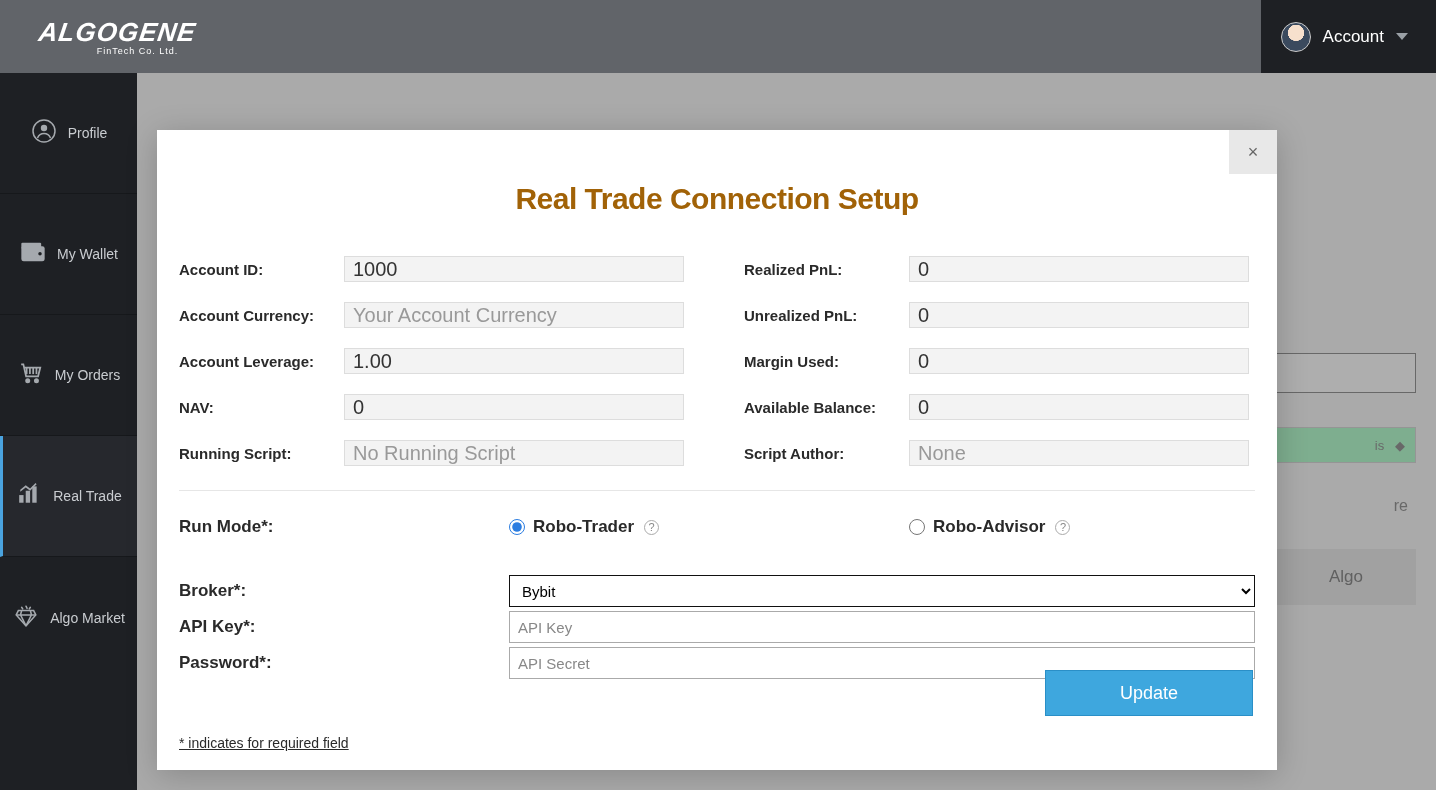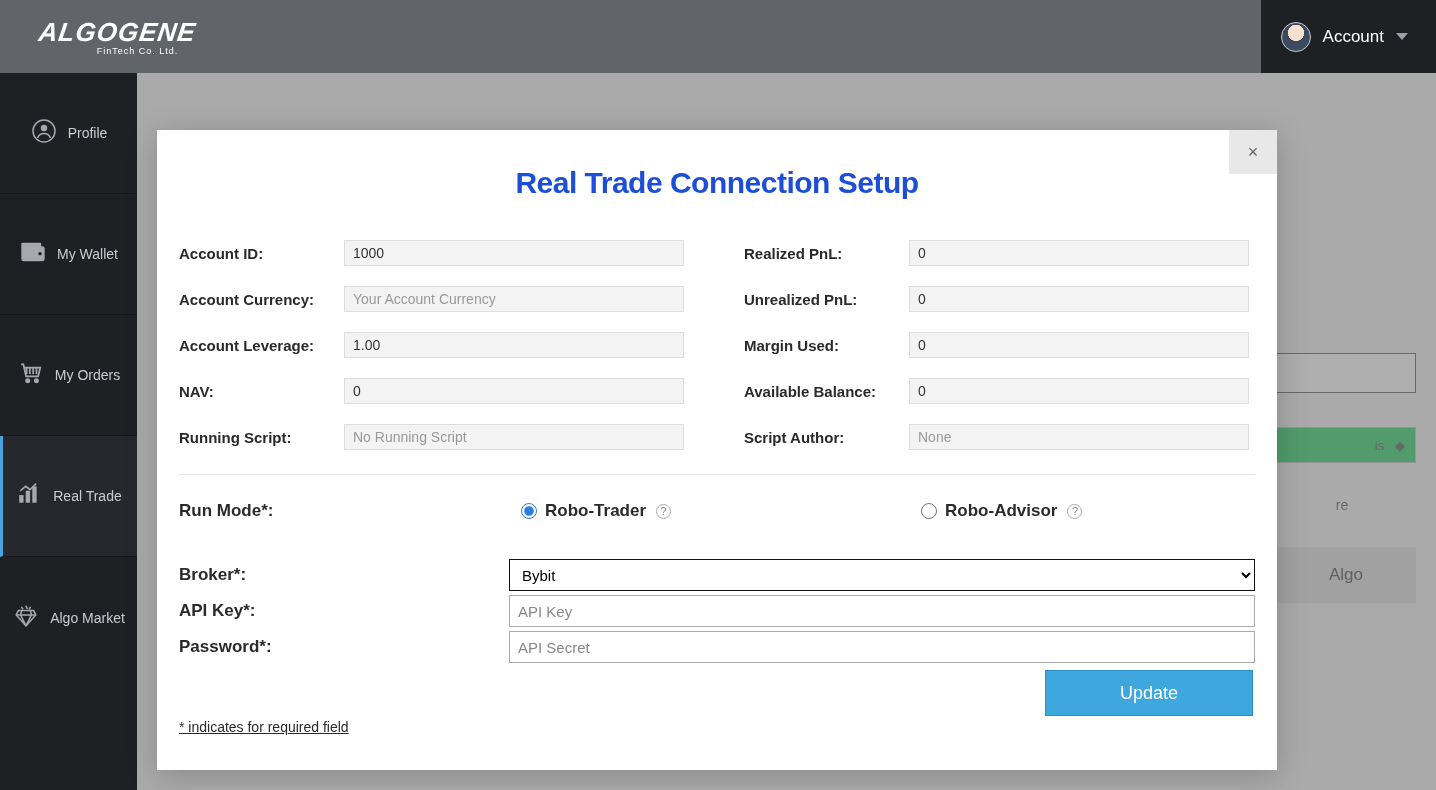--- a/index.html
+++ b/index.html
@@ -112,21 +112,21 @@
     gap: 34px;
   }
   .bg-box {
     height: 40px;
     border: 1px solid #555;
     background: #efefef;
   }
   .bg-select {
     height: 36px;
     border: 1px solid #b8b8b8;
-    background: #22c55e;
+    background: #86efac;
     display:flex;align-items:center;justify-content:flex-end;padding:0 10px;
     color:#555;font-size:13px;
   }
   .bg-next {
     height: 56px;
     background: #d2d2d2;
     display:flex;align-items:center;justify-content:center;
     color:#444;font-size:17px;
   }
   
@@ -154,56 +154,56 @@
     width: 48px; height: 44px;
     background: #e8e8e8;
     display: flex; align-items: center; justify-content: center;
     font-size: 18px; color: #666;
     cursor: pointer;
   }
   .modal-title {
     text-align: center;
     font-size: 30px;
     font-weight: 700;
-    color: #1d4ed8;
-    margin-top: 36px;
+    color: #a16207;
+    margin-top: 52px;
     letter-spacing: -0.5px;
   }
   .form-grid {
     display: grid;
     grid-template-columns: 165px 340px 60px 165px 340px;
     row-gap: 20px;
     margin: 40px 22px 0 22px;
     align-items: center;
   }
   .flabel {
     font-size: 15px;
     color: #2a2a2a;
     font-weight: 600;
   }
   .finput {
     height: 16px;
     border: 1px solid #ddd;
     background: #f3f3f3;
     padding: 12px 8px;
-    font-size: 14px;
+    font-size: 20px;
     color: #333;
     width: 100%;
   }
   .finput::placeholder { color: #999; }
   .hr {
     height: 1px;
     background: #e6e6e6;
     margin: 24px 22px 0 22px;
   }
   .mode-row {
     display: flex;
     align-items: center;
     margin: 26px 22px 4px 22px;
-    gap: 12px;
+    gap: 0;
   }
   .mode-label { width: 330px; font-size: 17px; font-weight: 700; color:#2a2a2a;}
   .radio-group { display: flex; gap: 250px; align-items: center; }
   .radio-opt { display: flex; align-items: center; gap: 8px; cursor: pointer; }
   .radio-opt input { width: 16px; height: 16px; accent-color: #2b7de1; }
   .radio-opt .rtxt { font-size: 17px; font-weight: 700; color:#2a2a2a; }
   .help-ic {
     display:inline-flex;width:15px;height:15px;border:1px solid #aaa;border-radius:50%;
     align-items:center;justify-content:center;font-size:11px;color:#888;margin-left:2px;
   }
@@ -304,21 +304,21 @@
     <span class="lbl">Algo Market</span>
   </div>
 </div>
 
 <div class="content-bg">
   <div class="bg-peek">
     <div class="bg-box"></div>
     <div class="bg-select">
       <span>is</span>&nbsp;&nbsp;&nbsp;◆
     </div>
-    <div style="font-size:14px;color:#555;text-align:center;padding-right:8px">re</div>
+    <div style="font-size:16px;color:#555;text-align:right;padding-right:8px">re</div>
     <div class="bg-next">
       <span>Algo</span>
     </div>
   </div>
 </div>
 
 <div class="overlay"></div>
 
 <div class="modal">
   <div class="modal-close">

